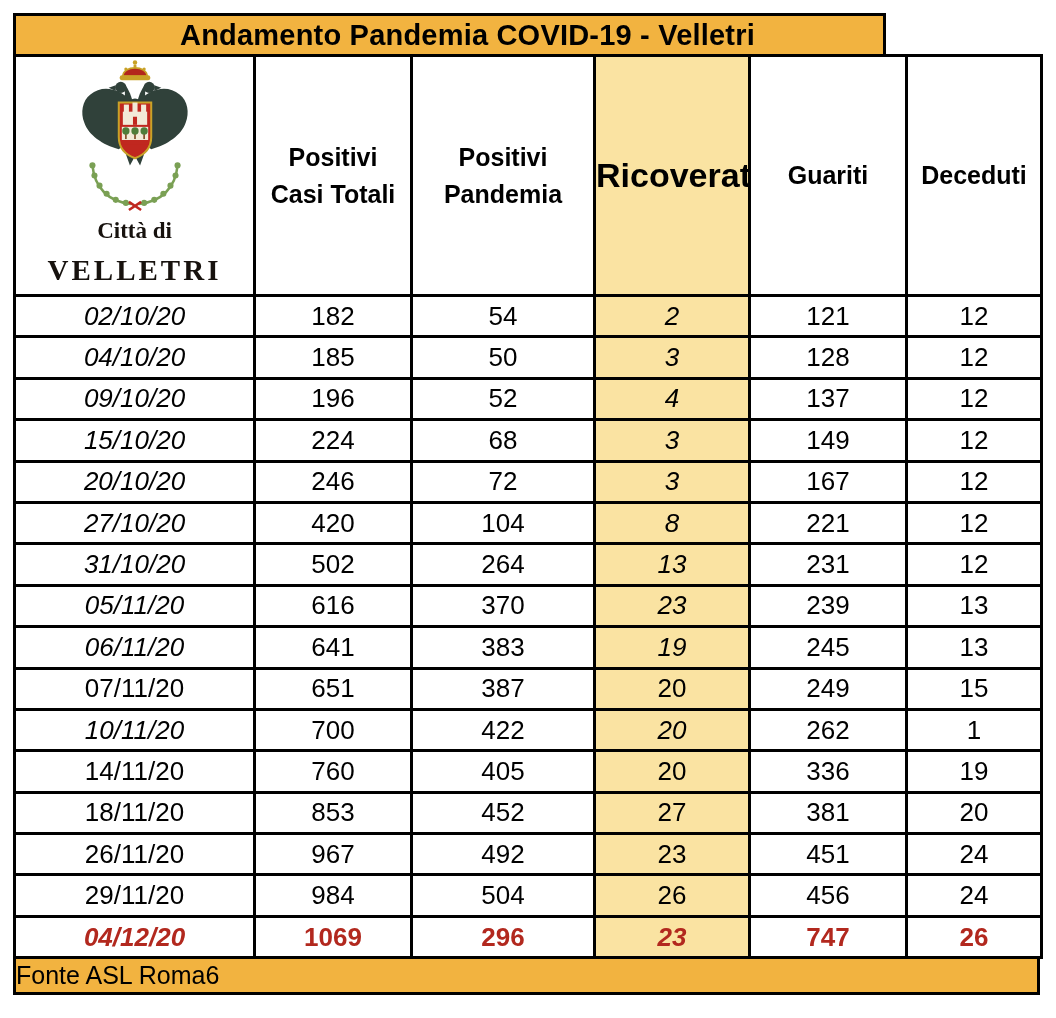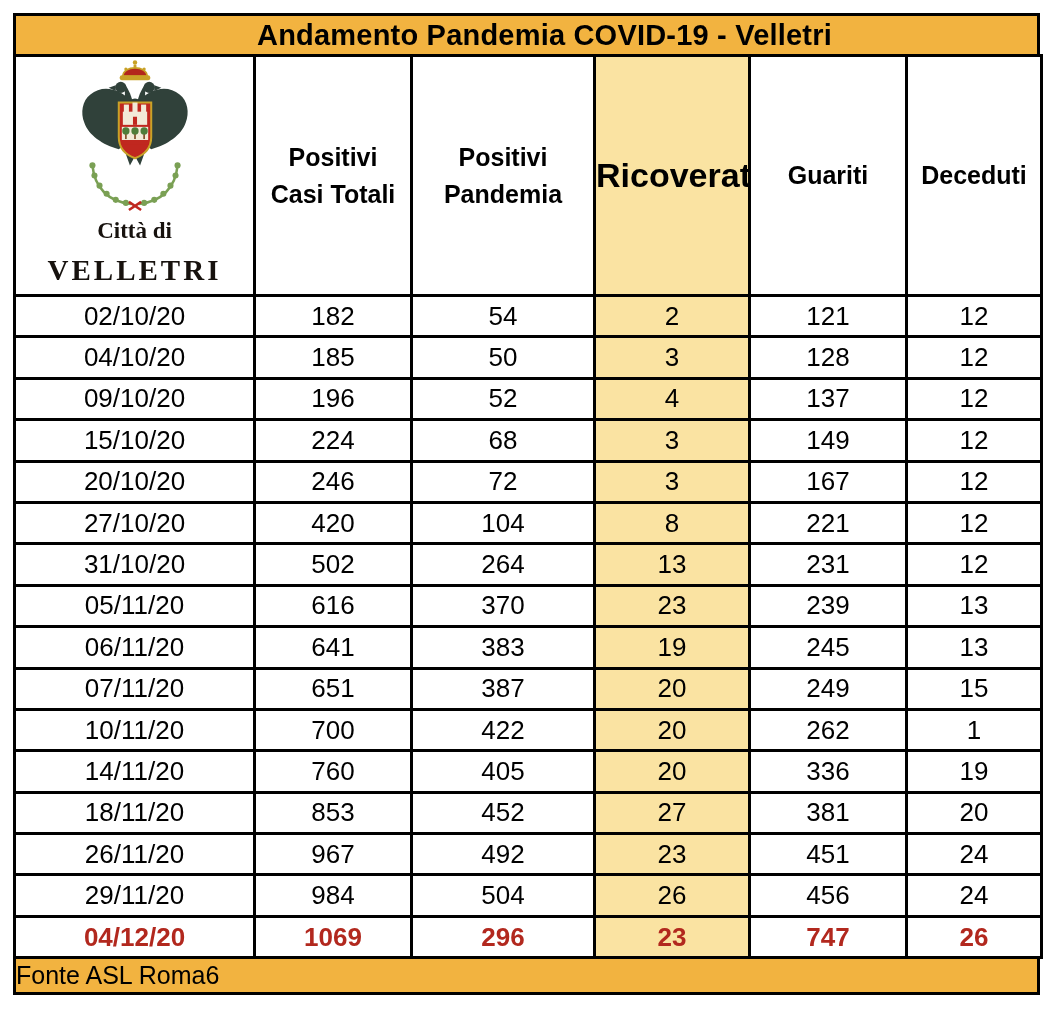--- a/index.html
+++ b/index.html
@@ -8,41 +8,41 @@
     --red:#B2281E;
     --ink:#000;
   }
   *{box-sizing:border-box;margin:0;padding:0;}
   body{
     width:1056px;height:1018px;background:#fff;
     font-family:"Liberation Sans",sans-serif;color:var(--ink);
   }
   .page{width:1056px;height:1018px;padding:13px;}
   .title-bar{
-    width:1027px;height:44px;background:var(--orange);
+    width:873px;height:44px;background:var(--orange);
     border:3px solid var(--ink);
     display:flex;align-items:center;justify-content:center;padding-left:36px;
   }
   .title-bar span{font-size:29px;font-weight:600;letter-spacing:.2px;}
   table{
     width:1027px;border-collapse:collapse;table-layout:fixed;
     margin-top:-3px;background:#fff;
   }
   th,td{
     border:3px solid var(--ink);
     text-align:center;vertical-align:middle;
     overflow:hidden;white-space:nowrap;
   }
   thead tr{height:240px;}
   th{font-size:25px;font-weight:700;background:#fff;line-height:1.45;}
   th.ric,td.ric{background:var(--yellow);}
   th.ric{font-size:34px;}
   tbody tr{height:41.4px;}
   td{font-size:26px;font-weight:400;}
-  tr.italic td.cell-date, tr.italic td.ric{}
+  tr.italic td.cell-date, tr.italic td.ric{font-style:italic;}
   tr.highlight td{color:var(--red);font-weight:700;}
   .logo-cell{vertical-align:middle;}
   .logo-wrap{display:flex;flex-direction:column;align-items:center;justify-content:flex-start;gap:2px;}
   .logo-text1{font-family:"Liberation Serif",serif;font-size:23px;font-weight:600;color:#17120e;}
   .logo-text2{font-family:"Liberation Serif",serif;font-size:29px;font-weight:600;letter-spacing:3px;color:#17120e;}
   .footer-bar{
     width:1027px;height:39px;background:var(--orange);
     border:3px solid var(--ink);margin-top:-3px;
     display:flex;align-items:center;
   }

